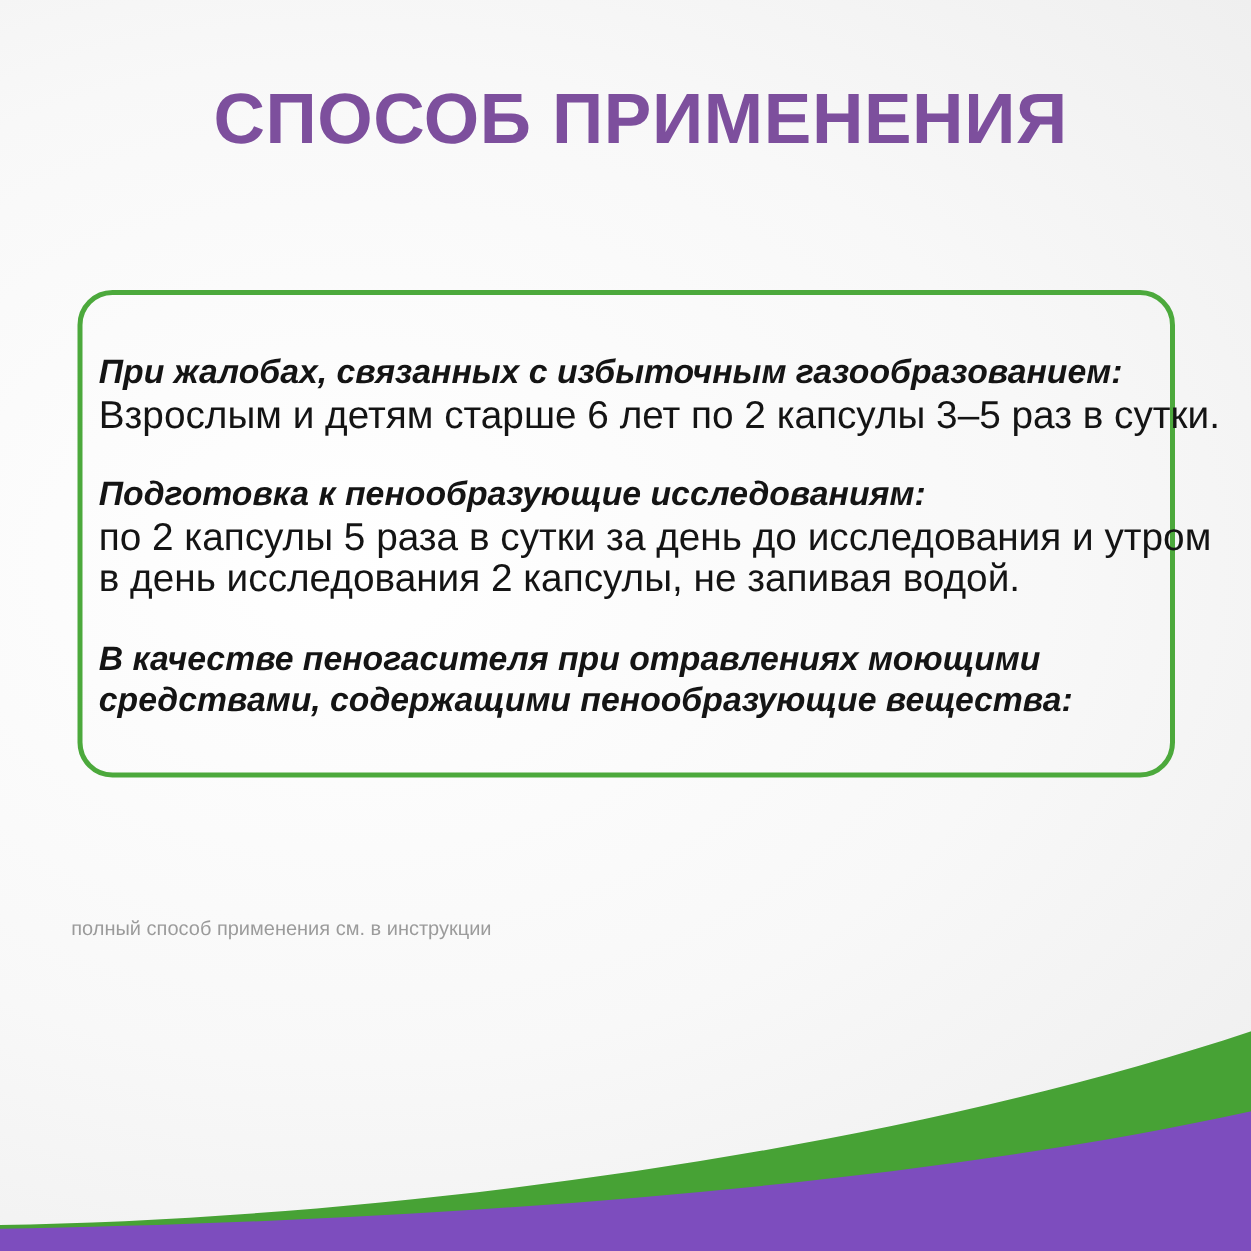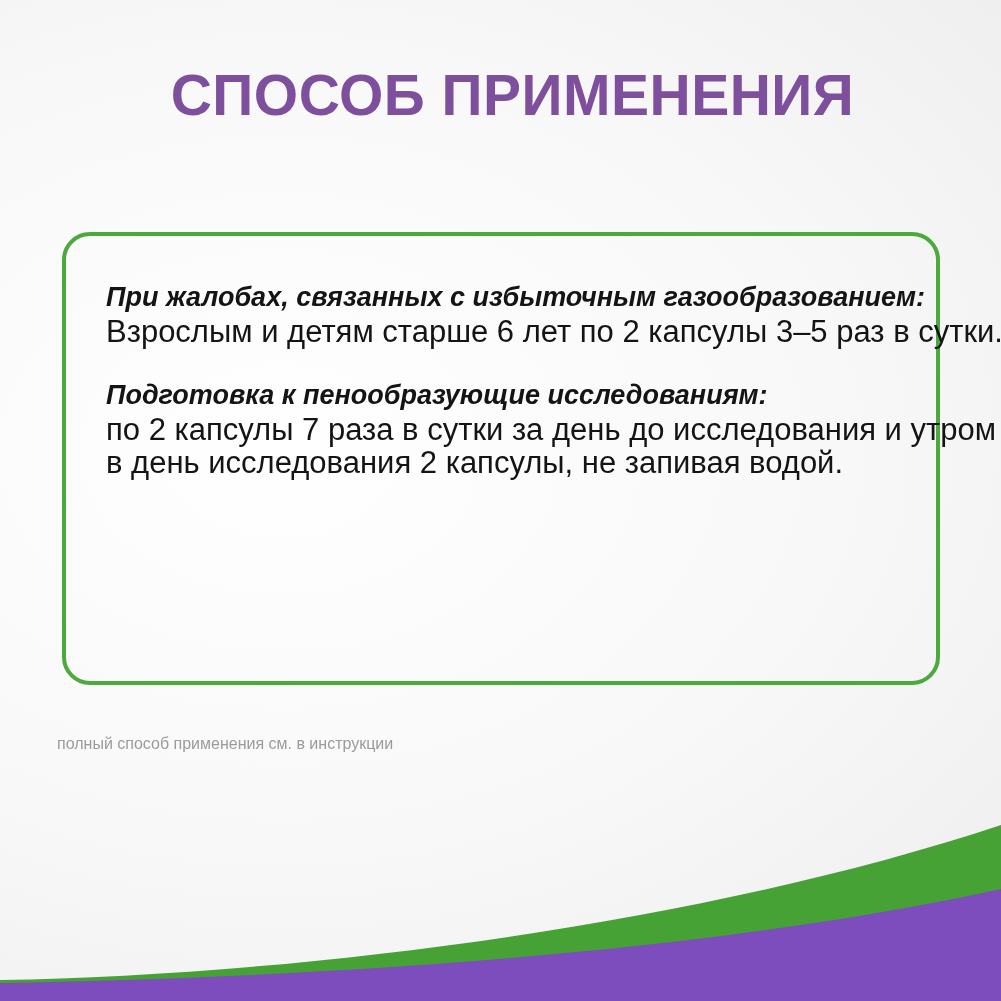--- a/index.html
+++ b/index.html
@@ -21,25 +21,25 @@
     font-size: 57px;
     font-weight: 800;
     letter-spacing: 0.5px;
     color: var(--title_purple, #7d4f9d);
   }
   .card {
     position: absolute;
     left: 62px;
     top: 232px;
     width: 878px;
-    height: 453px;
+    height: 390px;
     box-sizing: border-box;
     border: 4px solid var(--border_green, #4ca93c);
     border-radius: 28px;
-    padding: 45px 20px 0 40px;
+    padding: 45px 20px 0 13px;
   }
   .para { margin: 0 0 31px 0; }
   .para-heading {
     font-size: 27px;
     line-height: 33.5px;
     font-weight: 700;
     font-style: italic;
     color: var(--text_dark, #141414);
     white-space: pre;
   }
@@ -73,24 +73,26 @@
 
   <h1 class="title">СПОСОБ ПРИМЕНЕНИЯ</h1>
 
   <div class="card">
     <div class="para">
       <div class="para-heading">При жалобах, связанных с избыточным газообразованием:</div>
       <div class="para-body">Взрослым и детям старше 6 лет по 2 капсулы 3–5 раз в сутки.</div>
     </div>
     <div class="para">
       <div class="para-heading">Подготовка к пенообразующие исследованиям:</div>
-      <div class="para-body">по 2 капсулы 7 раза в сутки за день до исследования и утром
+      <div class="para-body">по 2 капсулы 5 раза в сутки за день до исследования и утром
 в день исследования 2 капсулы, не запивая водой.</div>
     </div>
     <div class="para">
+      <div class="para-heading">В качестве пеногасителя при отравлениях моющими
+средствами, содержащими пенообразующие вещества:</div>
     </div>
   </div>
 
   <div class="footnote">полный способ применения см. в инструкции</div>
 
   <svg class="wave" viewBox="0 0 1001 181" preserveAspectRatio="none" aria-hidden="true">
     <path d="M0,160 C300,155 700,105 1001,5 L1001,181 L0,181 Z" fill="#47a235"></path>
     <path d="M0,163 C300,158 700,135 1001,69 L1001,181 L0,181 Z" fill="#7d4dbe"></path>
   </svg>
 

